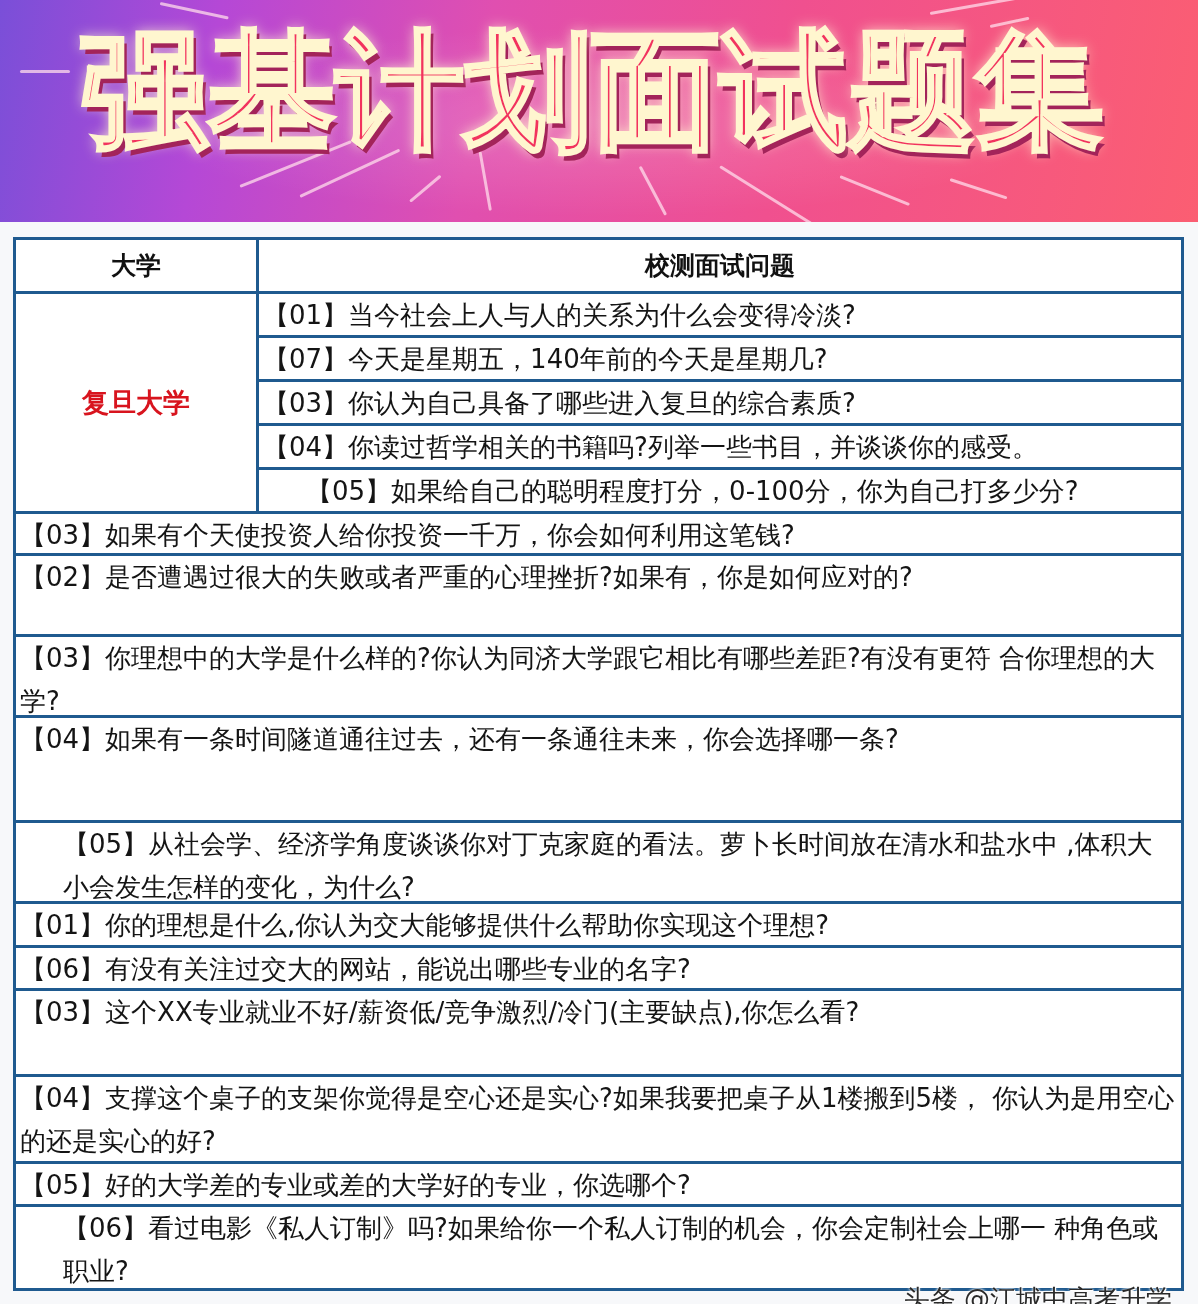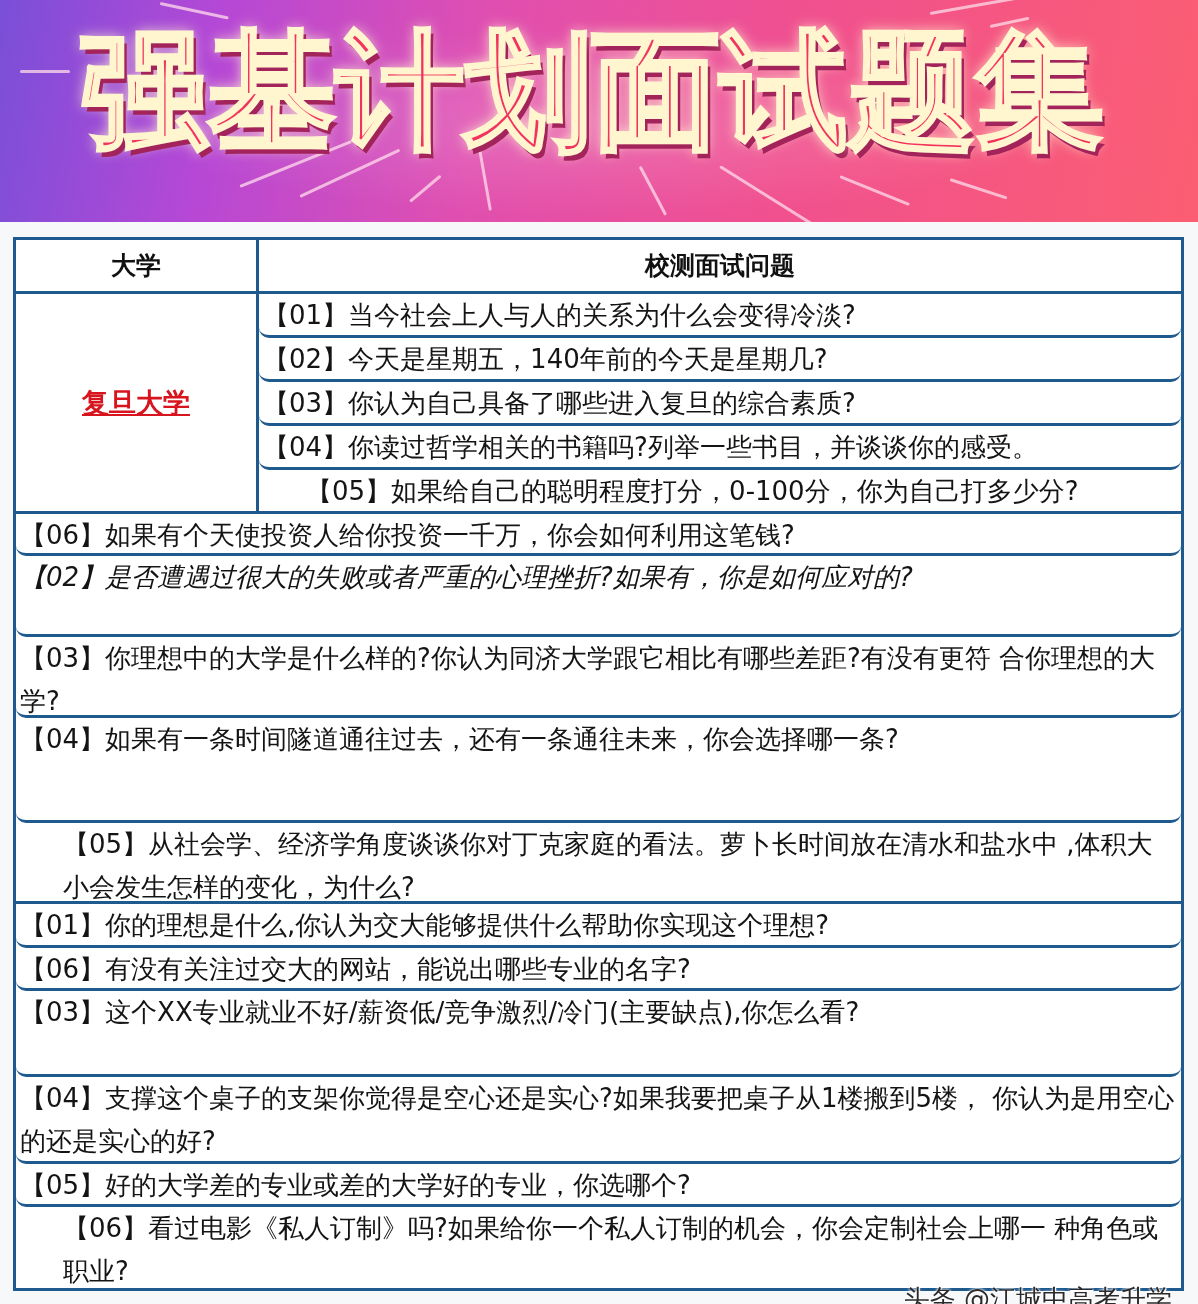--- a/index.html
+++ b/index.html
@@ -44,28 +44,27 @@
   .header .h-col2 {
     flex: 1; display: flex; align-items: center; justify-content: center;
     font-weight: bold; font-size: 25px; color: #111;
   }
 
   .section { position: absolute; left: 0; width: 100%; display: flex; border-bottom: 3px solid #1f5a8f; }
   .section:last-child { border-bottom: none; }
   .uni-cell {
     width: 243px; border-right: 3px solid #1f5a8f;
     display: flex; align-items: center; justify-content: center;
-    font-weight: bold; font-size: 27px; color: #d8141e; text-decoration: underline;
+    font-weight: bold; font-size: 27px; color: #d8141e;
   }
   .q-list { flex: 1; display: flex; flex-direction: column; }
   .q-row {
     border-bottom: 3px solid #1f5a8f; padding: 0 4px 0 4px;
     font-size: 26px; line-height: 43px; color: #141414;
     overflow: hidden;
-    border-radius: 10px;
   }
   .q-row:last-child { border-bottom: none; margin-left: 43px; }
 
   .watermark {
     position: absolute; right: 26px; top: 1282px;
     font-size: 26px; color: #2a2a2a;
     text-shadow: 0 0 3px #fff, 0 0 3px #fff, 1px 1px 0 #fff;
   }
 </style>
 </head>
@@ -101,31 +100,31 @@
 <div class="table">
   <div class="header">
     <div class="h-col1">大学</div>
     <div class="h-col2">校测面试问题</div>
   </div>
 
   <div class="section" style="top:54px;height:220px;">
     <div class="uni-cell">复旦大学</div>
     <div class="q-list">
       <div class="q-row" style="height:44px;">【01】当今社会上人与人的关系为什么会变得冷淡?</div>
-      <div class="q-row" style="height:44px;">【02】今天是星期五，140年前的今天是星期几?</div>
+      <div class="q-row" style="height:44px;">【07】今天是星期五，140年前的今天是星期几?</div>
       <div class="q-row" style="height:44px;">【03】你认为自己具备了哪些进入复旦的综合素质?</div>
       <div class="q-row" style="height:44px;">【04】你读过哲学相关的书籍吗?列举一些书目，并谈谈你的感受。</div>
       <div class="q-row" style="height:41px;">【05】如果给自己的聪明程度打分，0-100分，你为自己打多少分?</div>
     </div>
   </div>
 
   <div class="section" style="top:274px;height:390px;">
     <div class="q-list">
-      <div class="q-row" style="height:44px;">【06】如果有个天使投资人给你投资一千万，你会如何利用这笔钱?</div>
-      <div class="q-row" style="height:87px;font-style:italic;">【02】是否遭遇过很大的失败或者严重的心理挫折?如果有，你是如何应对的?</div>
+      <div class="q-row" style="height:44px;">【03】如果有个天使投资人给你投资一千万，你会如何利用这笔钱?</div>
+      <div class="q-row" style="height:87px;">【02】是否遭遇过很大的失败或者严重的心理挫折?如果有，你是如何应对的?</div>
       <div class="q-row" style="height:86px;">【03】你理想中的大学是什么样的?你认为同济大学跟它相比有哪些差距?有没有更符 合你理想的大学?</div>
       <div class="q-row" style="height:111px;">【04】如果有一条时间隧道通往过去，还有一条通往未来，你会选择哪一条?</div>
       <div class="q-row" style="height:83px;">【05】从社会学、经济学角度谈谈你对丁克家庭的看法。萝卜长时间放在清水和盐水中 ,体积大小会发生怎样的变化，为什么?</div>
     </div>
   </div>
 
   <div class="section" style="top:664px;height:384px;">
     <div class="q-list">
       <div class="q-row" style="height:44px;">【01】你的理想是什么,你认为交大能够提供什么帮助你实现这个理想?</div>
       <div class="q-row" style="height:43px;">【06】有没有关注过交大的网站，能说出哪些专业的名字?</div>

